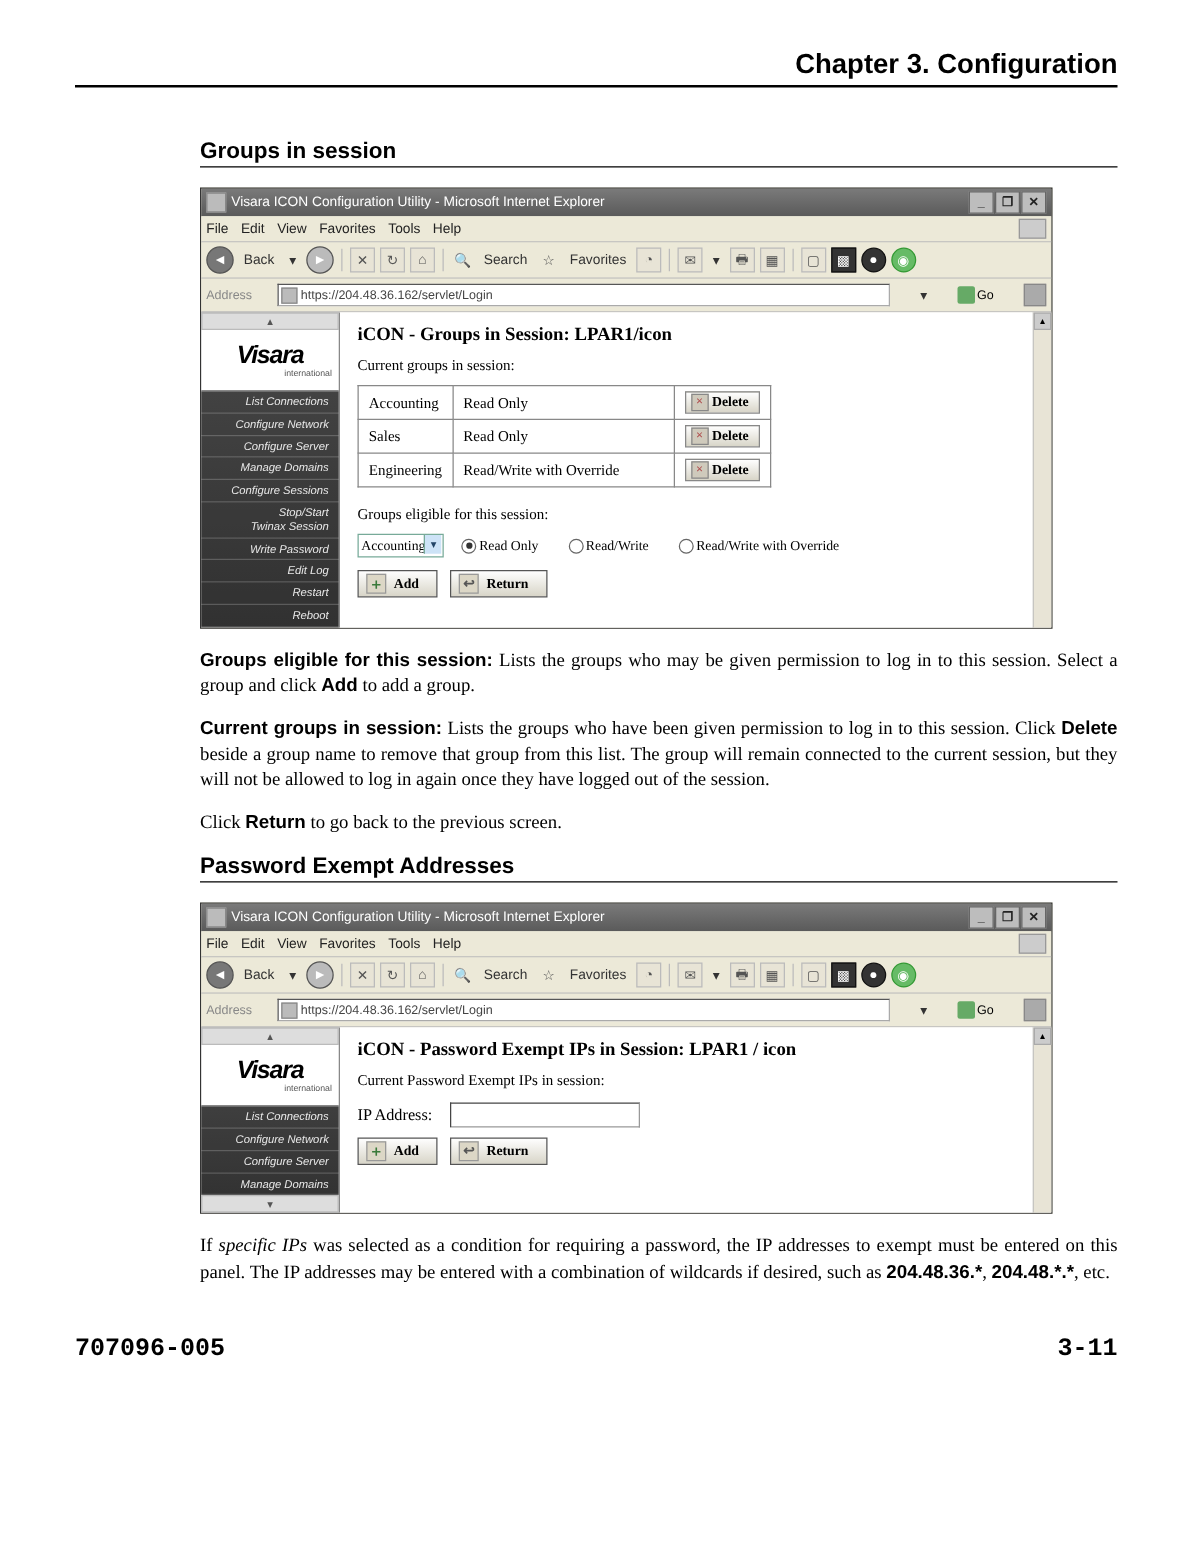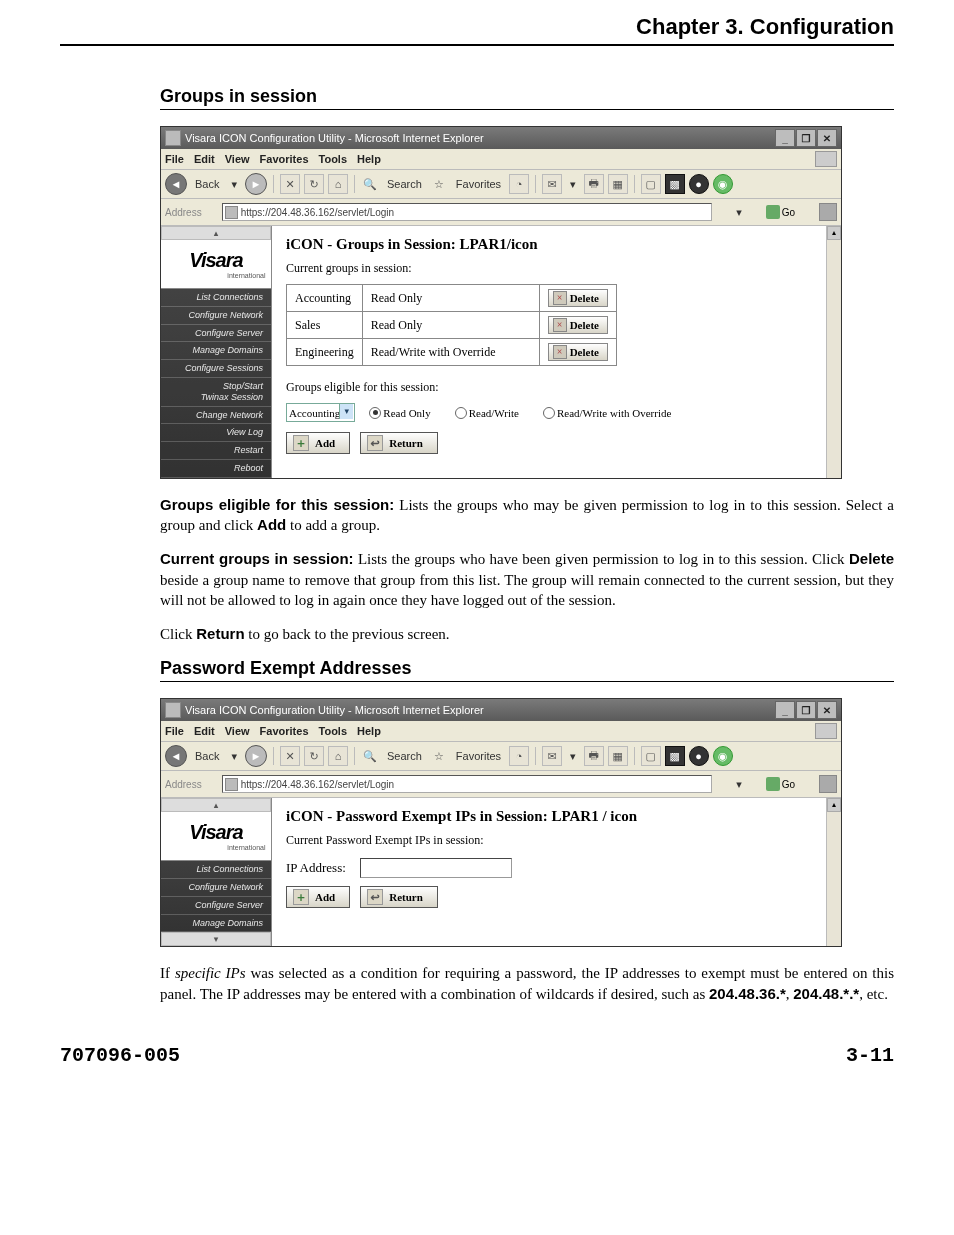--- a/index.html
+++ b/index.html
@@ -3,21 +3,21 @@
 <meta charset="utf-8">
 <style>
   body {
     margin: 0;
     font-family: "Times New Roman", Times, serif;
     color: #000;
     background: #fff;
     width: 954px;
   }
   .page {
-    padding: 14px 60px 40px 60px;
+    padding: 38px 60px 40px 60px;
   }
   .chapter-header {
     text-align: right;
     font-family: Arial, Helvetica, sans-serif;
     font-weight: bold;
     font-size: 22px;
     border-bottom: 2.5px solid #000;
     padding-bottom: 4px;
     margin-bottom: 40px;
   }
@@ -66,21 +66,21 @@
   .ss-winbtn {
     width:18px; height:16px; background:#bdbdbd; border:1px solid #666;
     display:flex; align-items:center; justify-content:center; font-size:10px; font-weight:bold; color:#222;
   }
   .ss-menubar {
     background:#ece9d8; padding:2px 4px; display:flex; align-items:center;
     border-bottom:1px solid #bbb;
     justify-content: space-between;
   }
   .ss-menubar-left { display:flex; gap:10px; }
-  .ss-menubar-item { color:#222;font-weight:bold; }
+  .ss-menubar-item { color:#222; }
   .ss-flag { width:20px; height:14px; background:#ccc; display:inline-block; border:1px solid #999;}
   .ss-toolbar {
     background:#ece9d8; padding:2px 4px; display:flex; gap:4px; align-items:center;
     border-bottom:1px solid #bbb; height:24px;
   }
   .ss-tbtn {
     width:18px; height:18px; border:1px solid #bbb; background:#e8e4d6; display:inline-flex;
     align-items:center; justify-content:center; font-size:11px; color:#555;
   }
   .ss-tbtn.round { border-radius:50%; width:20px; height:20px; background:#777; color:#fff; border:1px solid #555;}
@@ -262,22 +262,22 @@
             <span class="ss-logo-main">Visara</span>
             <span class="ss-logo-sub">international</span>
           </div>
           <div class="ss-nav-item">List Connections</div>
           <div class="ss-nav-item">Configure Network</div>
           <div class="ss-nav-item">Configure Server</div>
           <div class="ss-nav-item">Manage Domains</div>
           <div class="ss-nav-item">Configure Sessions</div>
           <div class="ss-nav-item" style="white-space:pre-line">Stop/Start
 Twinax Session</div>
-          <div class="ss-nav-item">Change Network</div>
-          <div class="ss-nav-item">View Log</div>
+          <div class="ss-nav-item">Write Password</div>
+          <div class="ss-nav-item">Edit Log</div>
           <div class="ss-nav-item">Restart</div>
           <div class="ss-nav-item">Reboot</div>
         </div>
         <div class="ss-main">
           <h3>iCON - Groups in Session: LPAR1/icon</h3>
           <div class="subline">Current groups in session:</div>
           <table class="ss-table">
             <tbody>
                 <tr>
               <td>Accounting</td>

